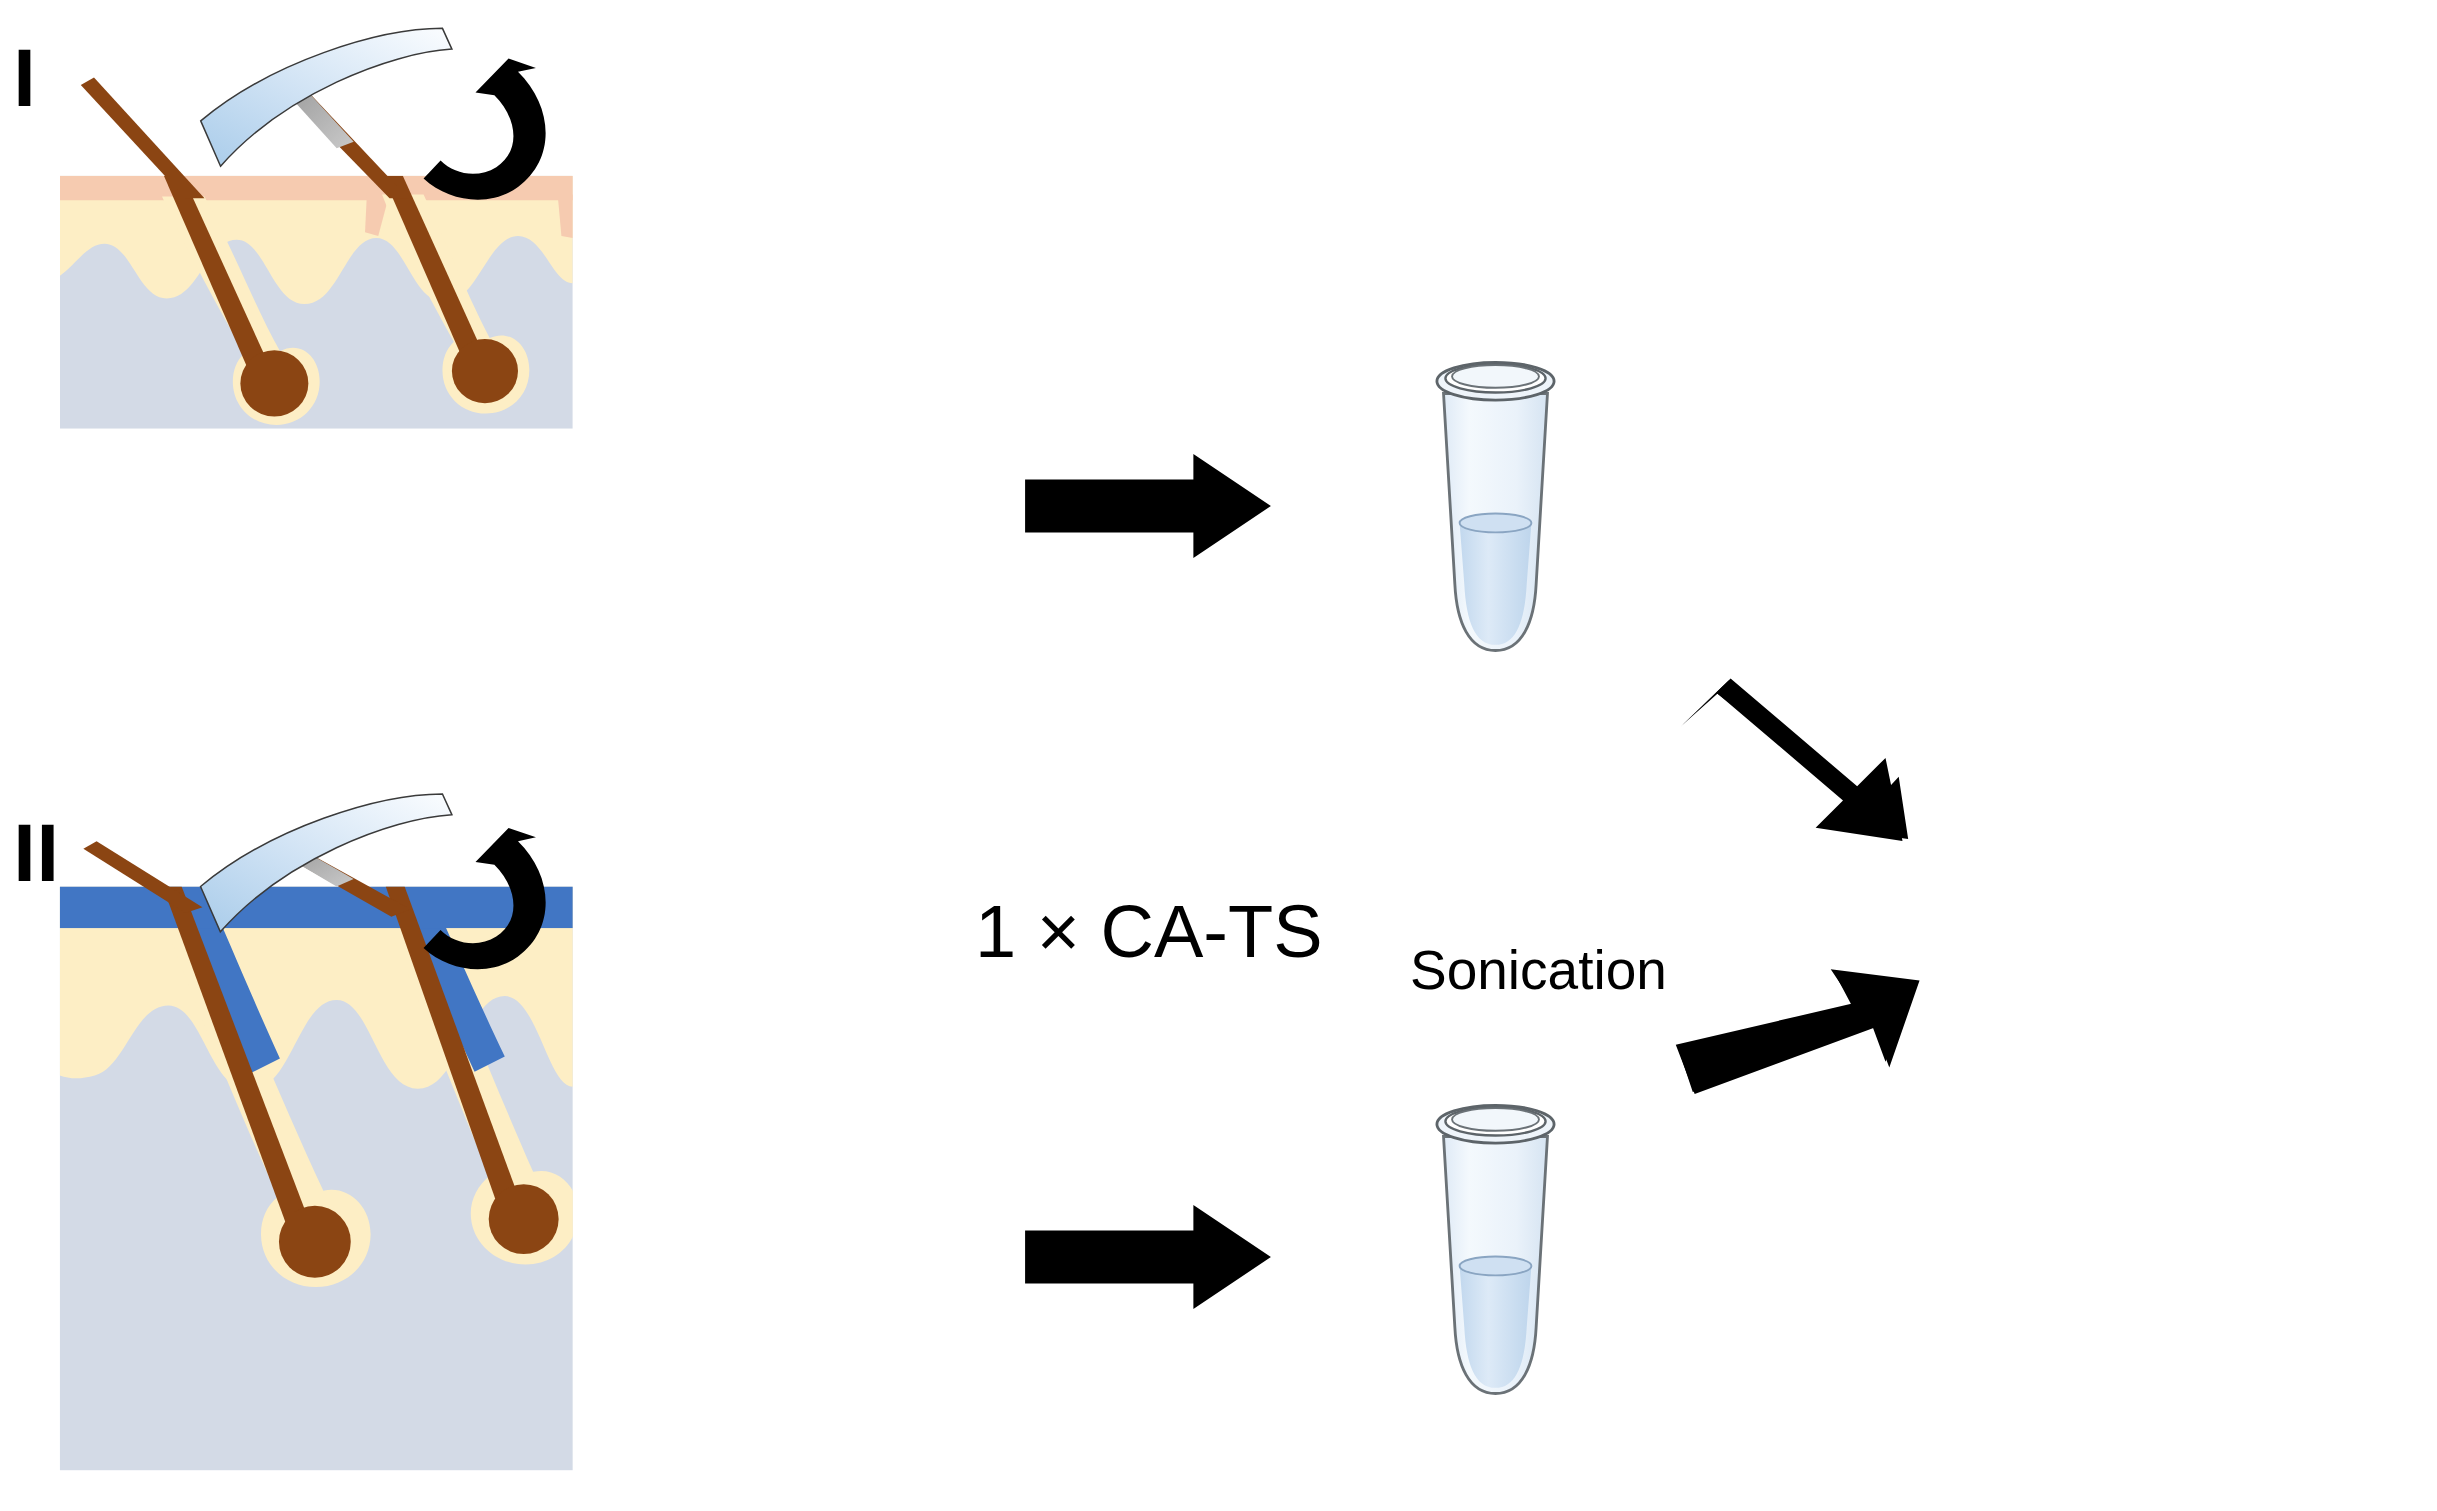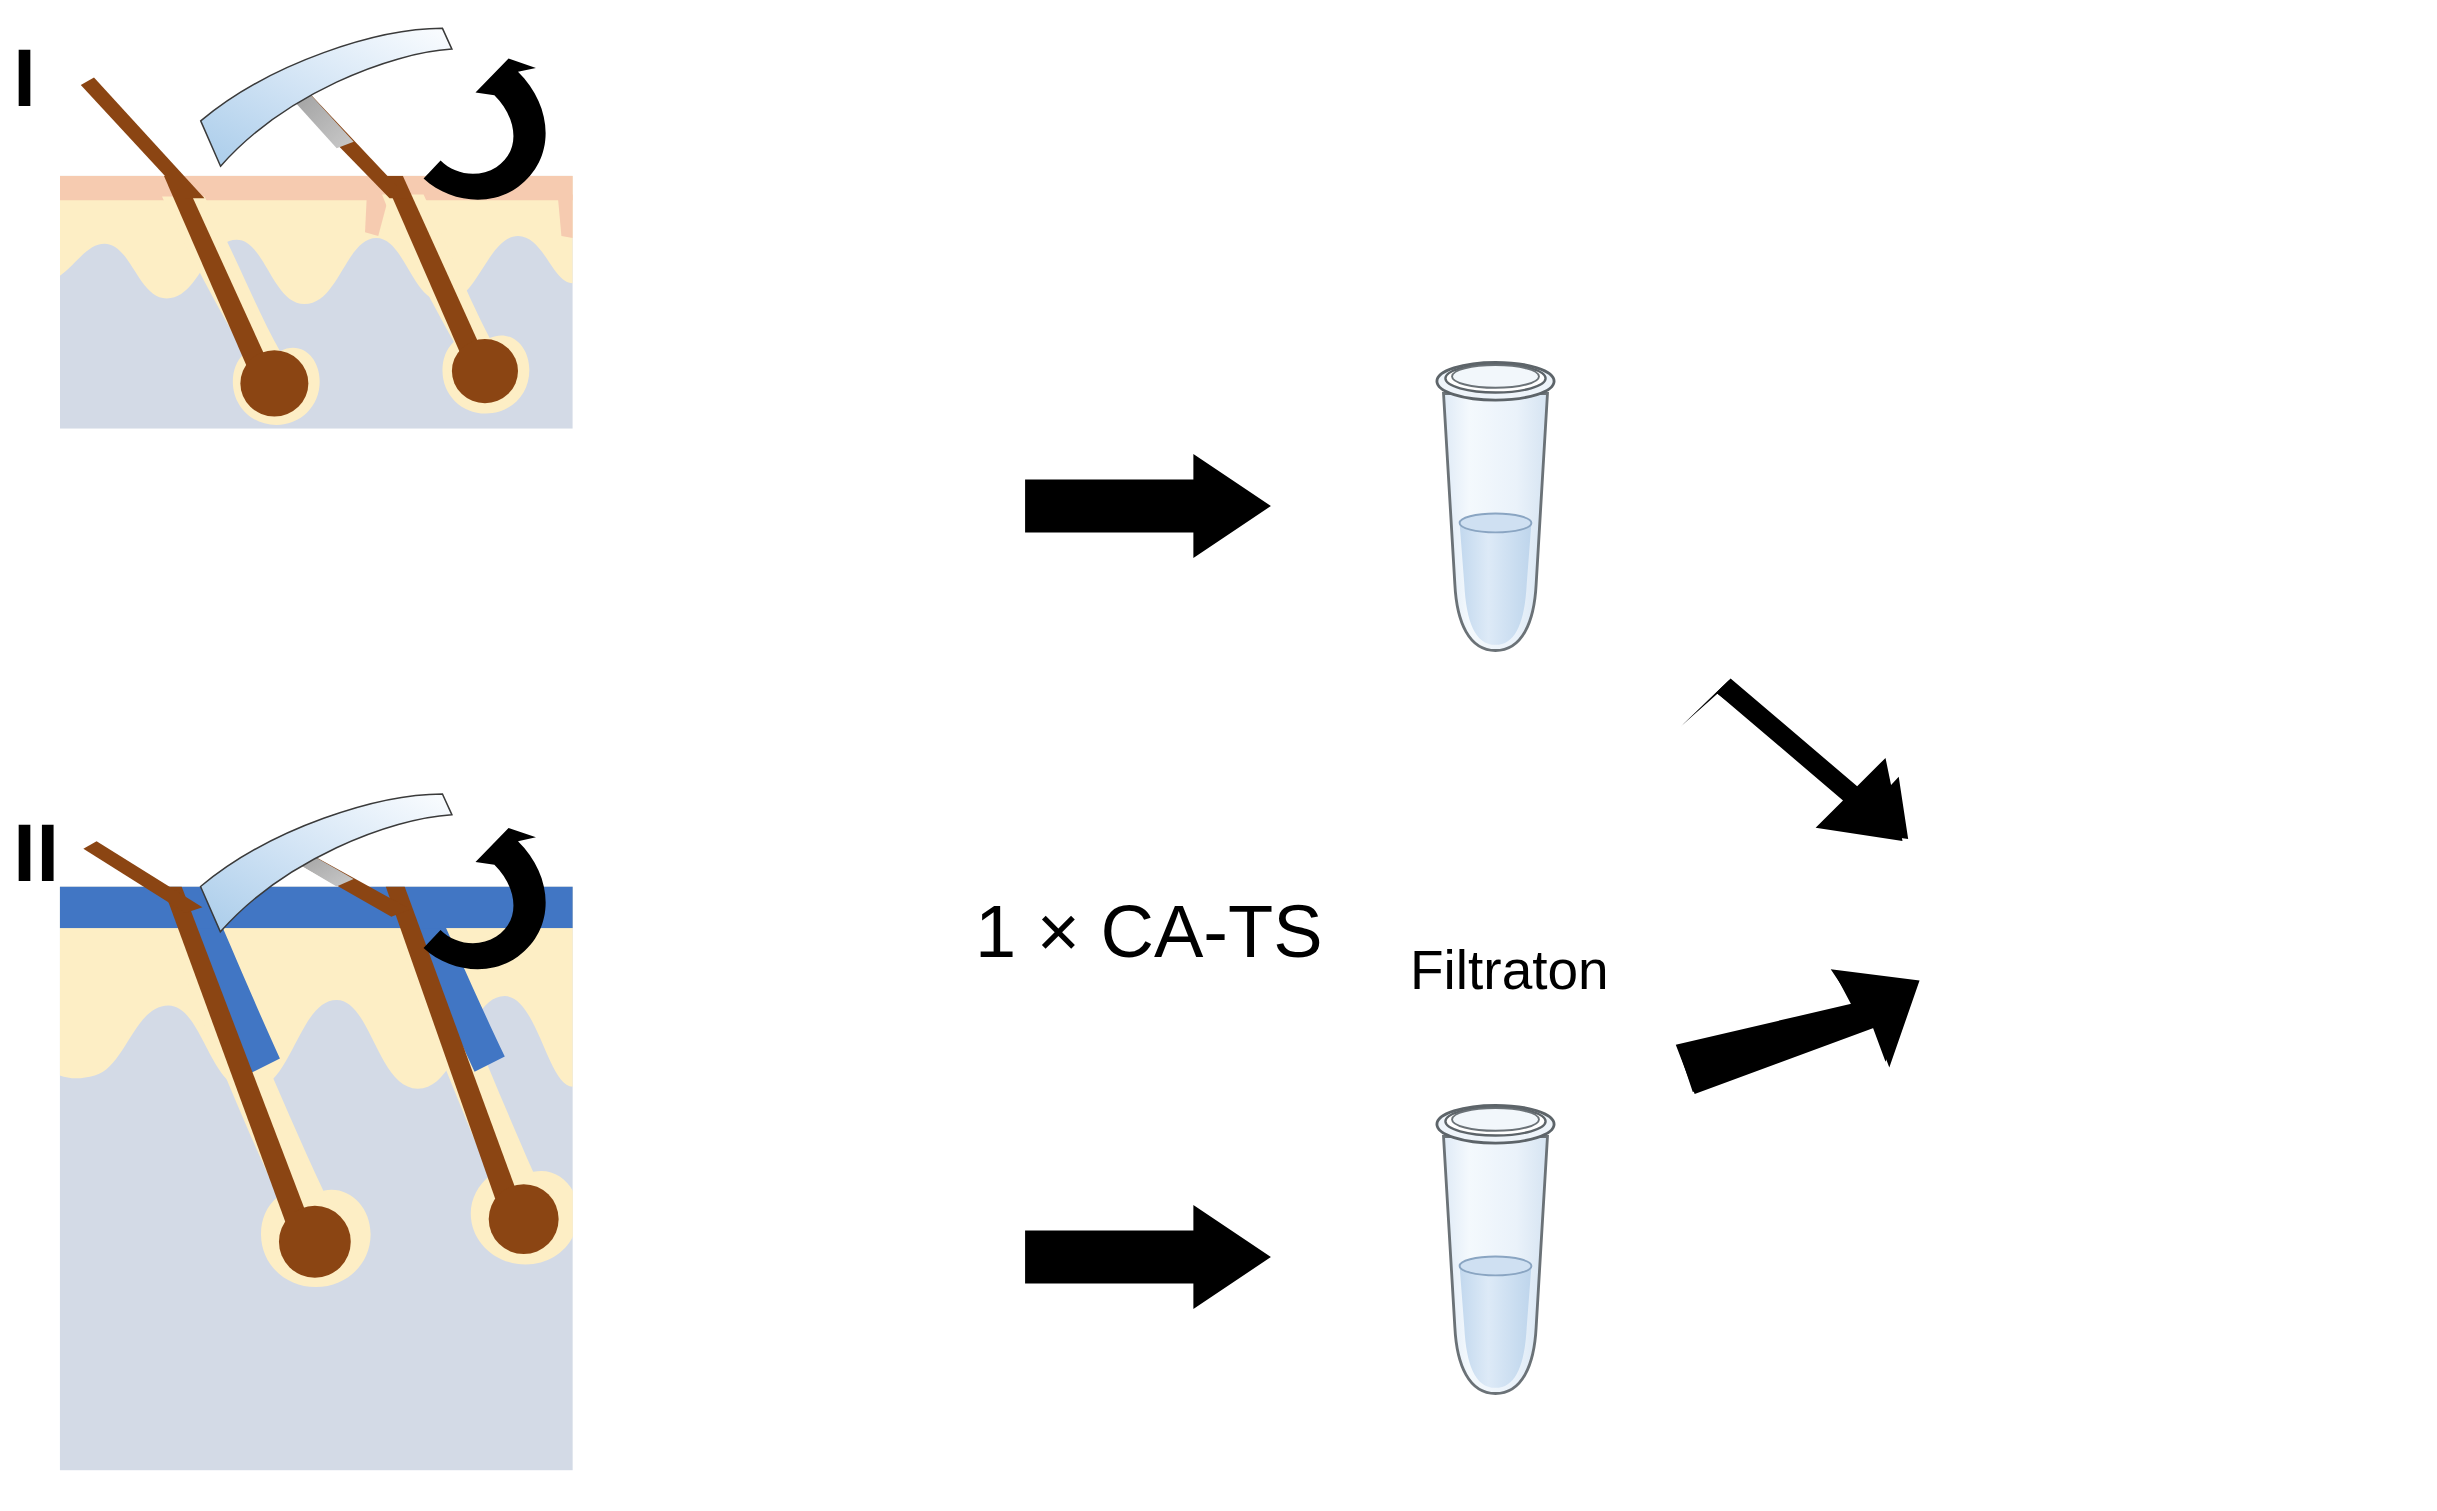--- a/index.html
+++ b/index.html
@@ -279,21 +279,21 @@
     <path d="M62,185 L138,185 L133,250
              C131,288 122,314 100,314
              C78,314 69,288 67,250 Z" fill="url(#tubeLiq2)"></path>
     <ellipse cx="100" cy="185" rx="38" ry="10" fill="#cfe0f2" stroke="#8aa5c2" stroke-width="2"></ellipse>
     <ellipse cx="100" cy="35" rx="62" ry="20" fill="#eef4fa" stroke="#5d6469" stroke-width="3"></ellipse>
     <ellipse cx="100" cy="32" rx="53" ry="15" fill="#ffffff" stroke="#5d6469" stroke-width="2.5"></ellipse>
     <ellipse cx="100" cy="30" rx="46" ry="12" fill="#f2f7fb" stroke="#6b7277" stroke-width="2"></ellipse>
   </svg>
 
   <div class="lbl process-label" style="left:1410px; top:792px;">
-    <div>Filtraton</div>
+    <div>Sonication</div>
   </div>
 
   <svg style="position:absolute; left:1672px; top:671px;" width="274" height="170" viewBox="0 0 290 180">
     <path d="M8,60 L62,8 L196,122 L226,92 L244,180 L152,166 L181,137 L47,23 Z" fill="#000000"></path>
     <path d="M10,58 L60,10 L214,140 L240,112 L250,178 L178,168 L204,142 L48,24 Z" fill="#000000"></path>
   </svg>
 
   <svg style="position:absolute; left:1672px; top:935px;" width="274" height="161" viewBox="0 0 290 170">
     <path d="M6,118 L22,166 L212,96 L226,134 L260,52 L172,40 L190,74 Z" fill="#000000"></path>
     <path d="M4,116 L24,168 L214,98 L230,140 L262,48 L168,36 L192,72 Z" fill="#000000"></path>

